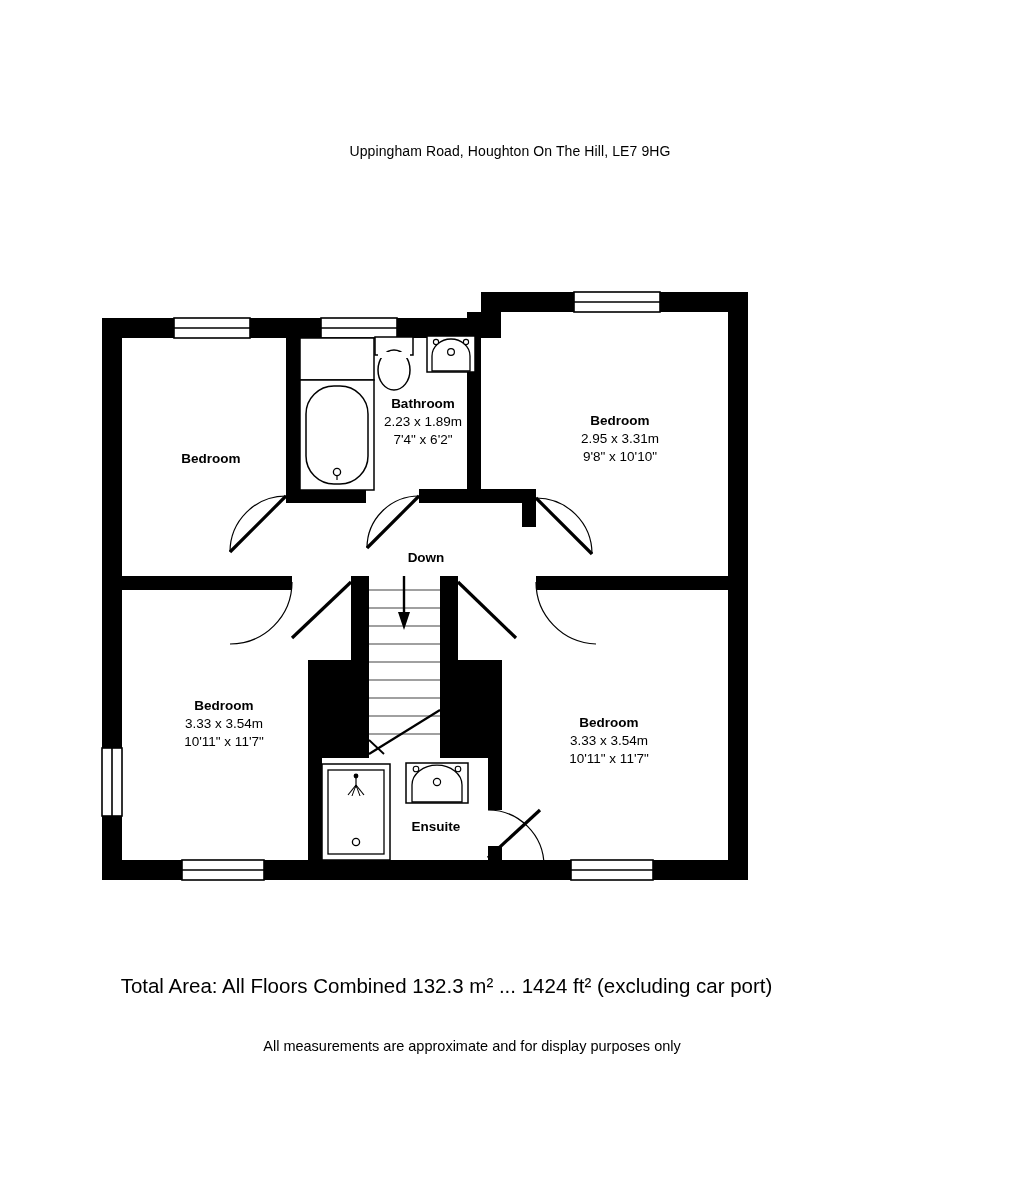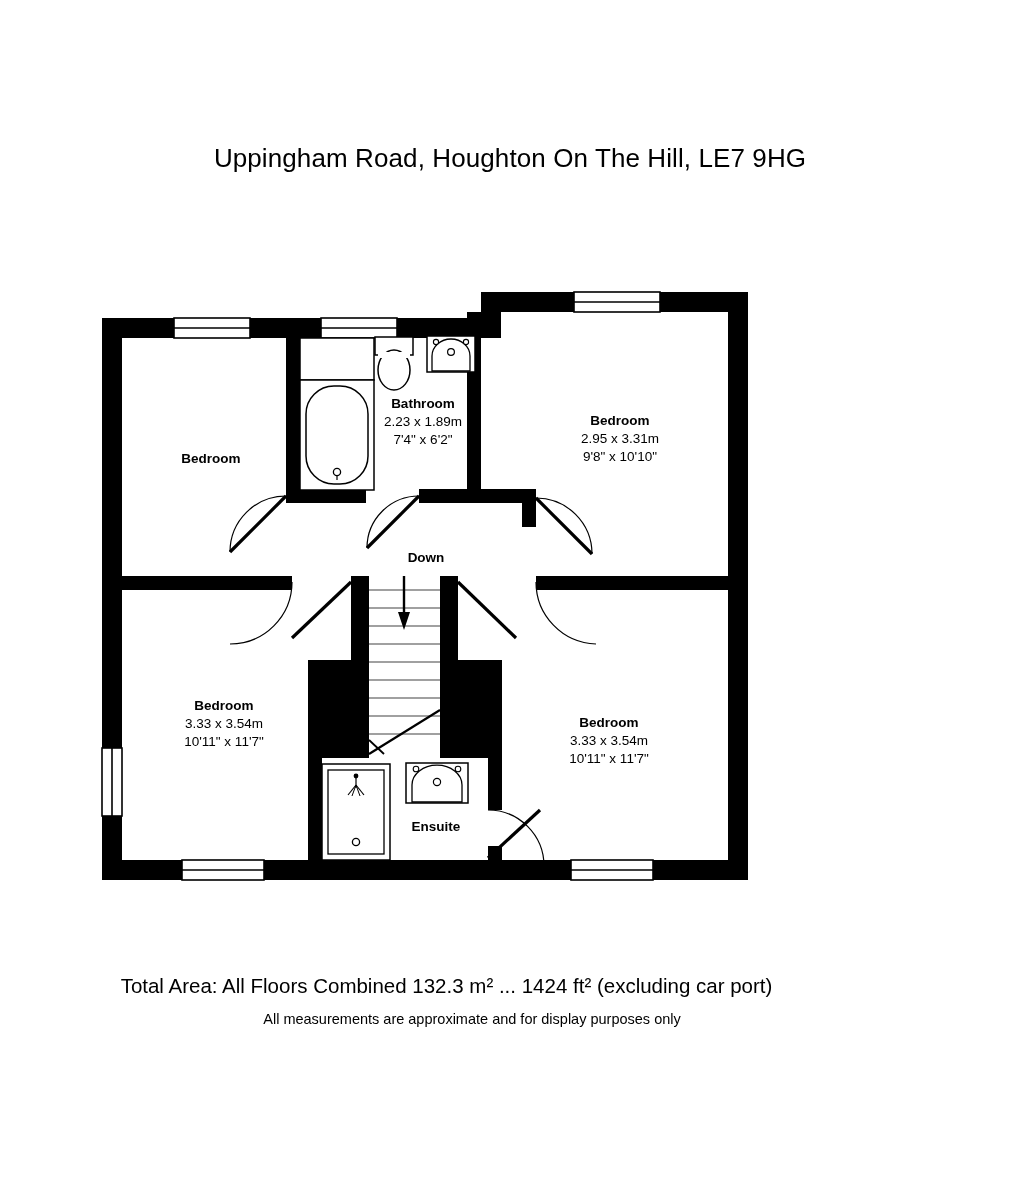--- a/index.html
+++ b/index.html
@@ -20,21 +20,21 @@
     position: absolute;
     inset: 0;
     background: #ffffff;
   }
   .title {
     position: absolute;
     left: 0;
     top: 143px;
     width: 1020px;
     text-align: center;
-    font-size: 26px;
+    font-size: 14px;
     font-weight: 400;
     letter-spacing: 0.1px;
     color: #000;
   }
   .plan-wrap {
     position: absolute;
     left: 96px;
     top: 286px;
     width: 660px;
     height: 600px;
@@ -56,21 +56,21 @@
     left: 0;
     top: 974px;
     width: 893px;
     text-align: center;
     font-size: 20.5px;
     font-weight: 400;
   }
   .disclaimer {
     position: absolute;
     left: 0;
-    top: 1011px;
+    top: 1038px;
     width: 944px;
     text-align: center;
     font-size: 14.5px;
     font-weight: 400;
   }
   .logo {
     position: absolute;
     left: 948px;
     top: 1188px;
     width: 80px;

